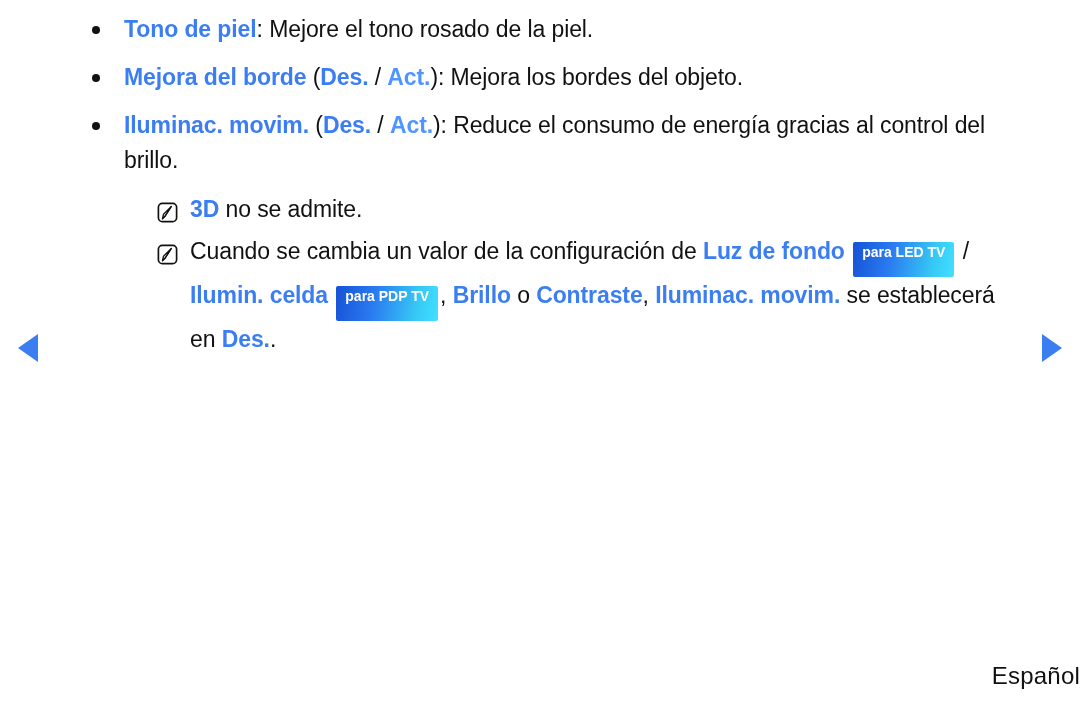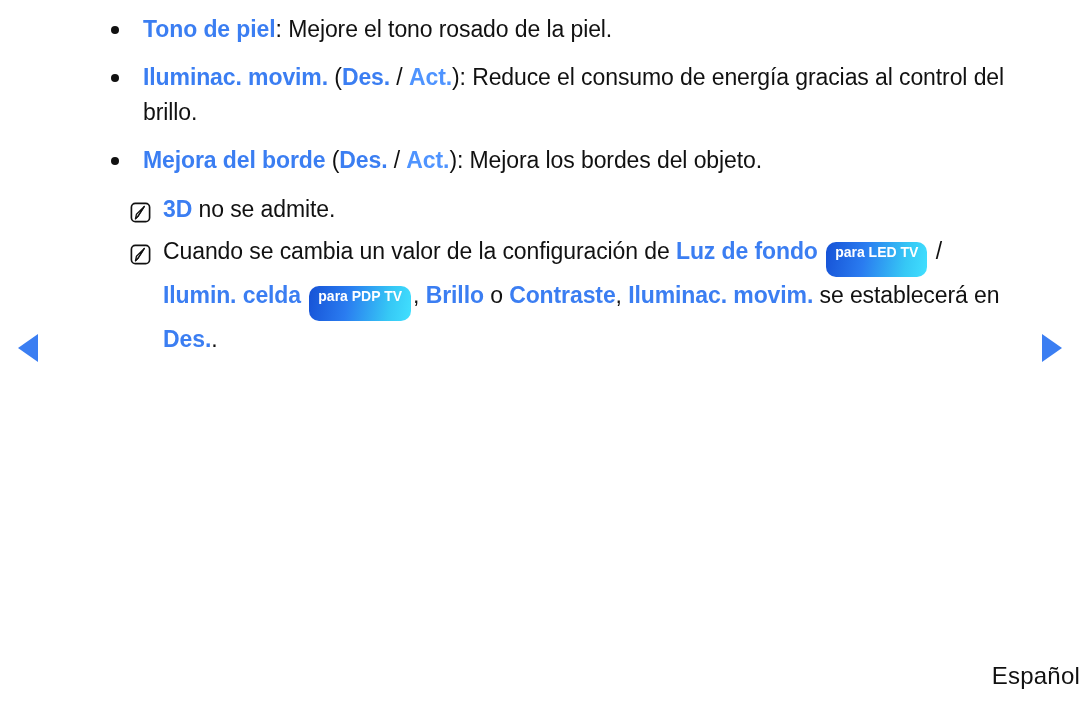--- a/index.html
+++ b/index.html
@@ -29,21 +29,20 @@
     width: 1080px;
     padding-top: 12px;
   }
 
   .bullet-row {
     display: flex;
     align-items: flex-start;
     padding-left: 92px;
     padding-right: 60px;
     margin-bottom: 13px;
-    margin-left: 19px;
   }
   .bullet-dot {
     flex: 0 0 auto;
     width: 8px;
     height: 8px;
     border-radius: 50%;
     background: #111111;
     margin-top: 14px;
     margin-right: 24px;
   }
@@ -53,20 +52,21 @@
     line-height: 35px;
     letter-spacing: -0.1px;
   }
 
   .note-row {
     display: flex;
     align-items: flex-start;
     padding-left: 130px;
     padding-right: 60px;
     margin-bottom: 6px;
+    margin-left: 27px;
   }
   .note-icon {
     flex: 0 0 auto;
     width: 21px;
     height: 21px;
     margin-top: 11px;
     margin-right: 12px;
   }
   .note-text {
     flex: 1 1 auto;
@@ -92,21 +92,21 @@
   
   .badge {
     display: inline-block;
     vertical-align: 2px;
     color: #ffffff;
     font-size: 14px;
     font-weight: bold;
     line-height: 21px;
     height: 35px;
     padding: 0 9px;
-    border-radius: 10px;
+    border-radius: 2px;
     background: linear-gradient(100deg, #1652d6 0%, #2a7cf0 38%, #36c8f5 78%, #41e0ff 100%);
     letter-spacing: 0px;
     white-space: nowrap;
     margin: 0 2px;
   }
 
   
   .nav-arrow {
     position: absolute;
     top: 334px;
@@ -145,25 +145,25 @@
 <div class="page">
 
   <div class="content">
     <div id="bullet-list">
         <div class="bullet-row">
           <span class="bullet-dot"></span>
           <div class="bullet-text"><span class="kw">Tono de piel</span><span class="plain">: Mejore el tono rosado de la piel.</span></div>
         </div>
         <div class="bullet-row">
           <span class="bullet-dot"></span>
-          <div class="bullet-text"><span class="kw">Iluminac. movim.</span><span class="plain"> (</span><span class="kw">Des.</span><span class="plain"> / </span><span class="kw-light">Act.</span><span class="plain">): Reduce el consumo de energía gracias al control del brillo.</span></div>
+          <div class="bullet-text"><span class="kw">Mejora del borde</span><span class="plain"> (</span><span class="kw">Des.</span><span class="plain"> / </span><span class="kw-light">Act.</span><span class="plain">): Mejora los bordes del objeto.</span></div>
         </div>
         <div class="bullet-row">
           <span class="bullet-dot"></span>
-          <div class="bullet-text"><span class="kw">Mejora del borde</span><span class="plain"> (</span><span class="kw">Des.</span><span class="plain"> / </span><span class="kw-light">Act.</span><span class="plain">): Mejora los bordes del objeto.</span></div>
+          <div class="bullet-text"><span class="kw">Iluminac. movim.</span><span class="plain"> (</span><span class="kw">Des.</span><span class="plain"> / </span><span class="kw-light">Act.</span><span class="plain">): Reduce el consumo de energía gracias al control del brillo.</span></div>
         </div>
       </div>
     <div id="note-list">
         <div class="note-row">
           <span class="note-icon"><svg viewBox="0 0 24 24" width="21" height="21" xmlns="http://www.w3.org/2000/svg">
               <rect x="1.6" y="1.6" width="20.8" height="20.8" rx="4.5" ry="4.5" fill="none" stroke="#111111" stroke-width="1.9"></rect>
               <path d="M16.4 5.0 L7.4 14.0 L6.2 19.2 L9.0 16.4 Z" fill="none" stroke="#111111" stroke-width="1.5" stroke-linejoin="round"></path>
               <path d="M16.4 5.0 L9.2 16.6" fill="none" stroke="#111111" stroke-width="1.2"></path>
               <path d="M6.3 19.1 C 7.6 18.0 8.4 17.3 9.0 16.4" fill="none" stroke="#111111" stroke-width="1.3" stroke-linecap="round"></path>
             </svg></span>

